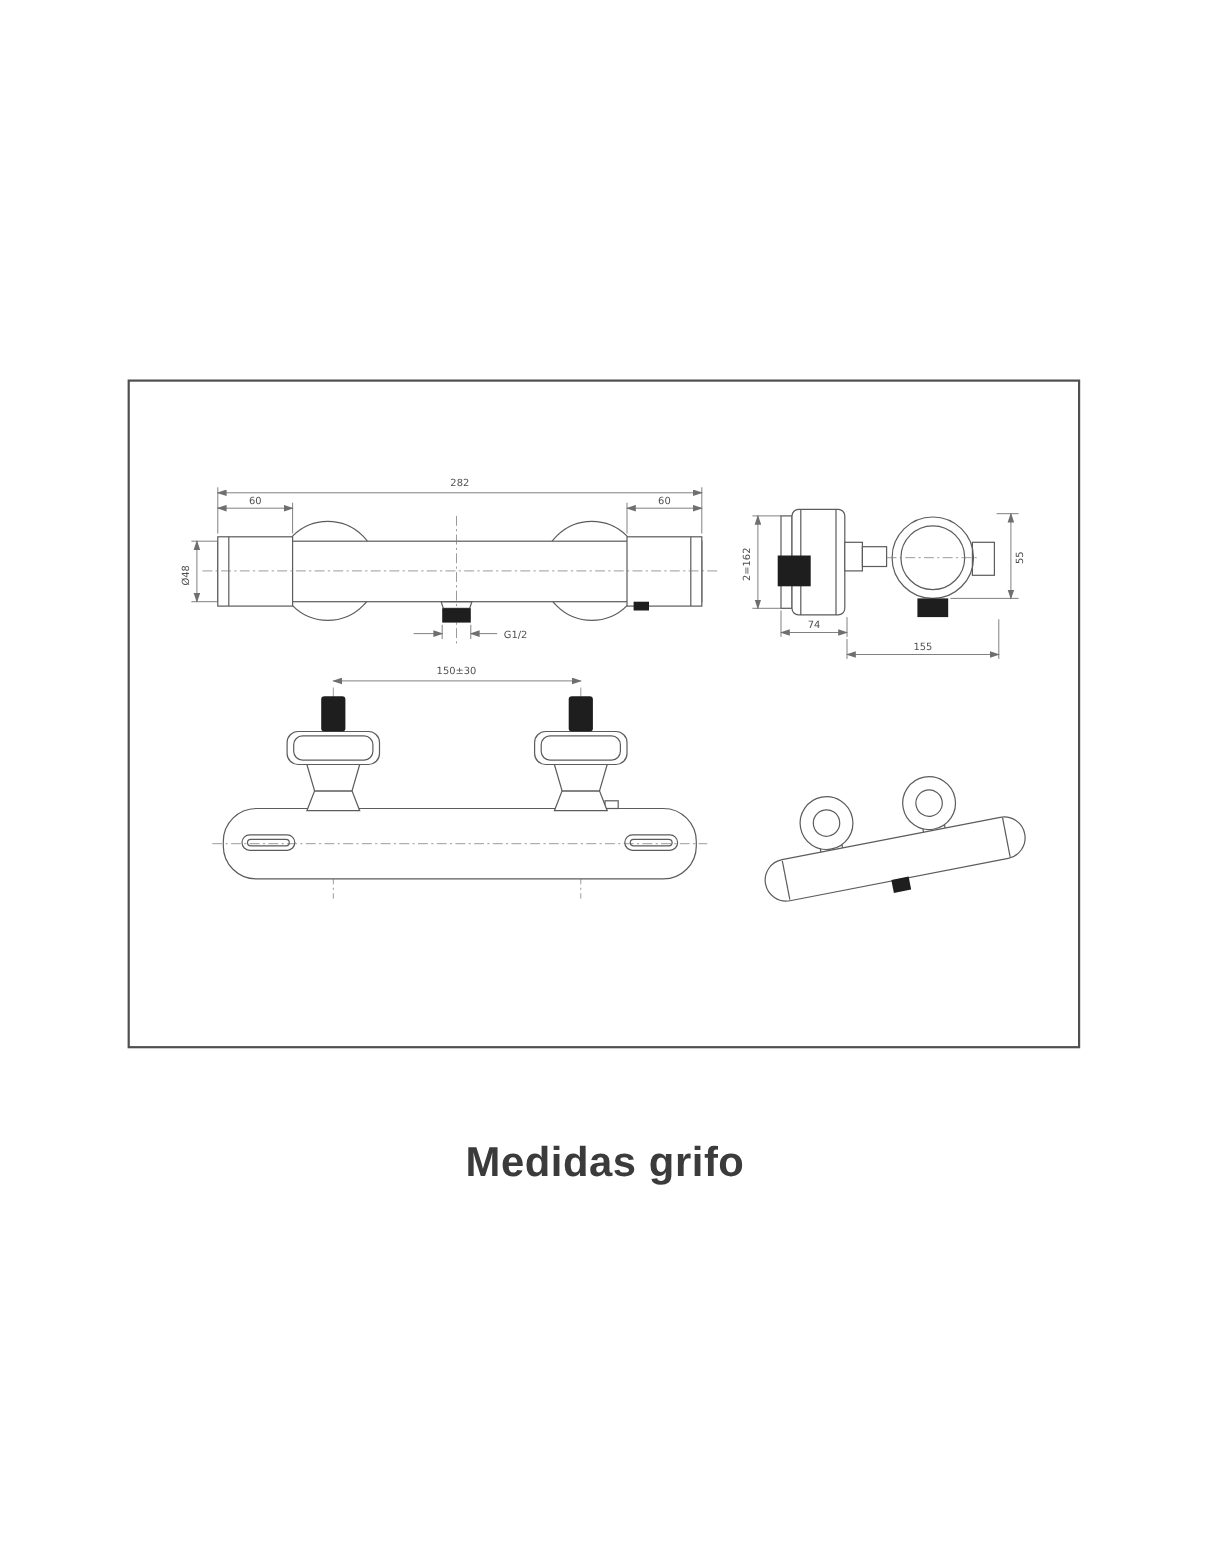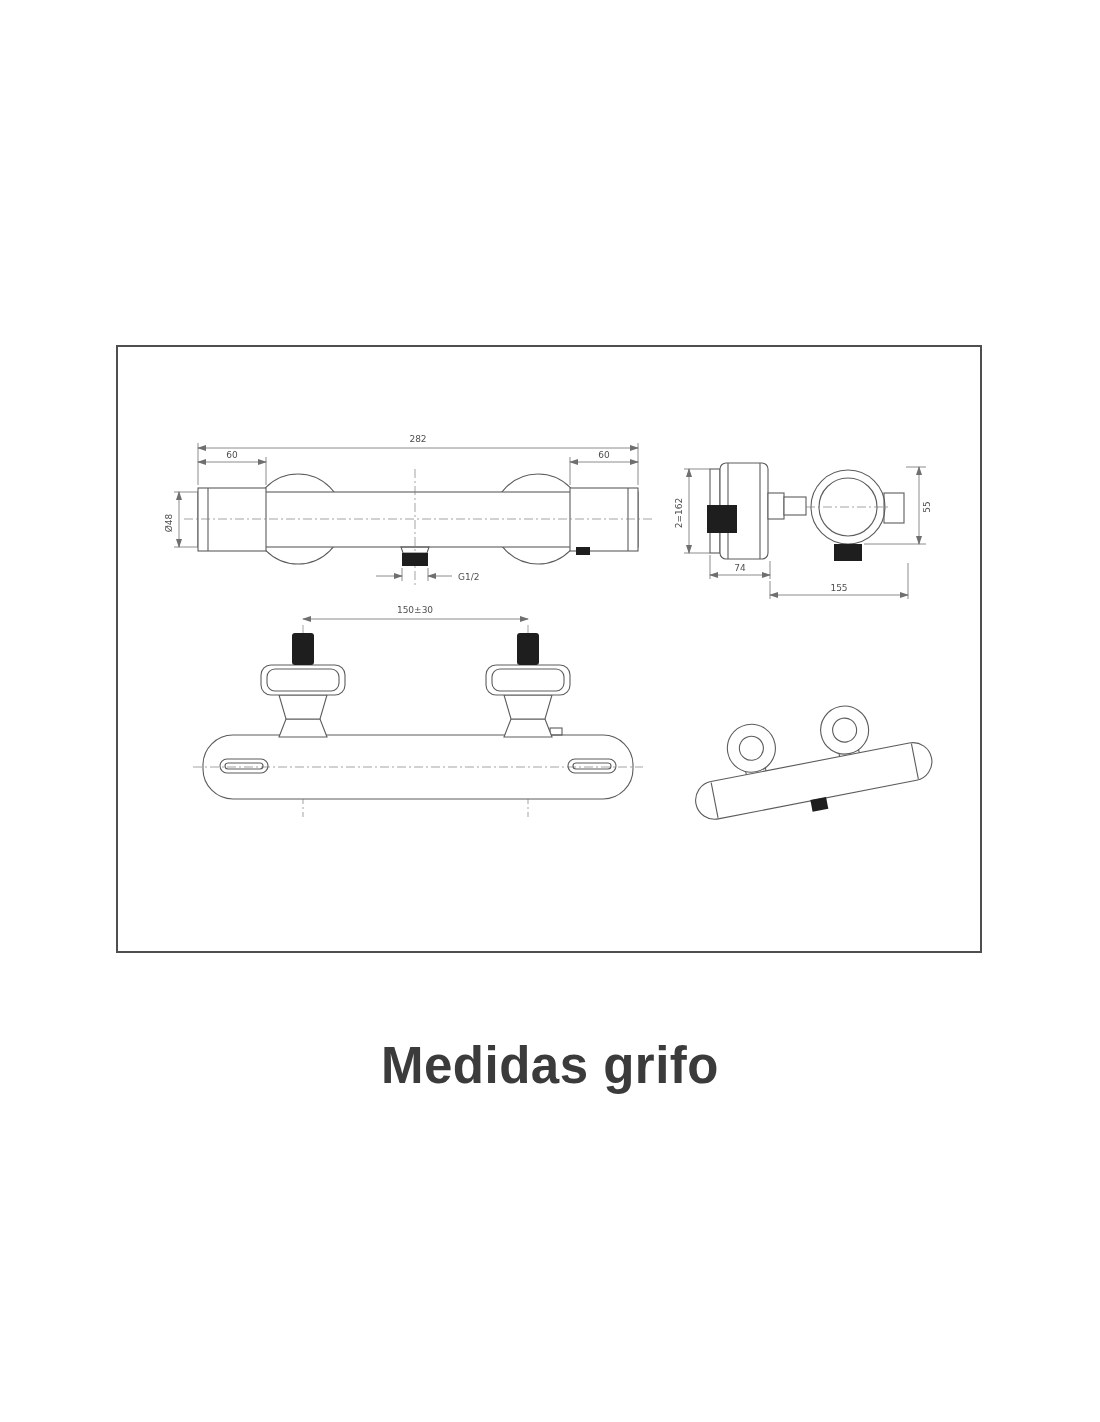--- a/index.html
+++ b/index.html
@@ -26,21 +26,21 @@
     box-sizing: border-box;
   }
   .frame svg { display: block; width: 100%; height: 100%; }
 
   .caption {
     position: absolute;
     left: 0;
     top: 1036px;
     width: 1100px;
     text-align: center;
-    font-size: 51px;
+    font-size: 38px;
     font-weight: 600;
     letter-spacing: 0.5px;
     color: #3b3b3b;
   }
 
   
   .ln  { fill: none;    stroke: #5c5c5c; stroke-width: 1.1; }
   .fw  { fill: #ffffff; stroke: #5c5c5c; stroke-width: 1.1; }
   .blk { fill: #1e1e1e; stroke: none; }
   .dim { fill: none;    stroke: #6f6f6f; stroke-width: 0.8; }

